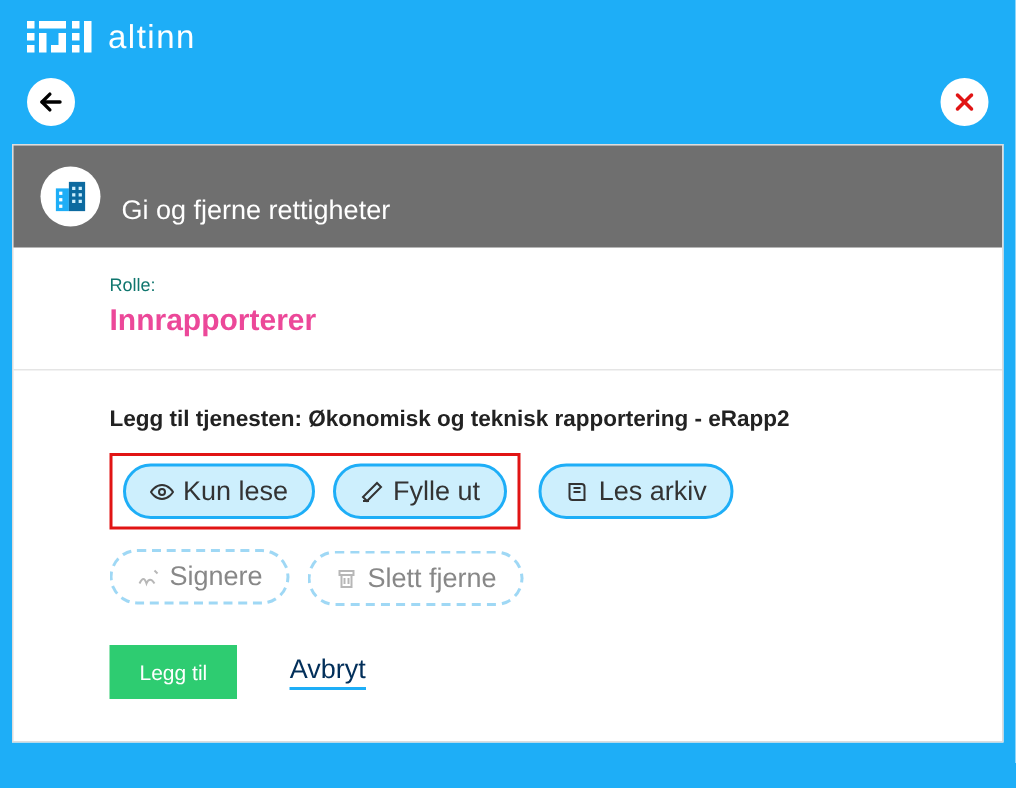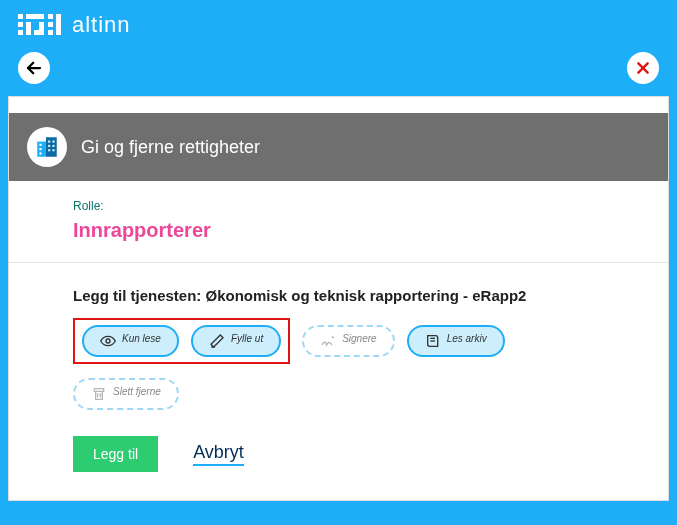--- a/index.html
+++ b/index.html
@@ -53,24 +53,23 @@
     }
     .panel {
       margin: 0 8px 8px 8px;
       background: white;
       border: 1px solid #ddd;
     }
     .panel-header {
       background: #6f6f6f;
       color: white;
       display: flex;
-      align-items: center;
+      align-items: flex-end;
       gap: 14px;
       padding: 14px 18px;
-      margin-top: 16px;
     }
     .header-icon {
       width: 40px;
       height: 40px;
       border-radius: 50%;
       background: white;
       display: flex;
       align-items: center;
       justify-content: center;
     }
@@ -111,28 +110,27 @@
       margin-bottom: 26px;
     }
     .highlight-box {
       border: 2px solid #e11414;
       padding: 5px 7px;
       display: flex;
       gap: 12px;
     }
     .pill {
       display: inline-flex;
-      align-items: flex-start;
+      align-items: center;
       gap: 6px;
       padding: 6px 16px;
       border-radius: 20px;
-      font-size: 10px;
+      font-size: 18px;
       cursor: pointer;
       white-space: nowrap;
-      font-style: italic;
     }
     .pill-solid {
       background: #cdeffd;
       border: 2px solid #1eaef7;
       color: #333;
     }
     .pill-dashed {
       background: white;
       border: 2px dashed #9fd8f5;
       color: #888;
@@ -247,39 +245,39 @@
           <span>
             <svg width="16" height="16" viewBox="0 0 24 24" fill="none" stroke="#333" stroke-width="2">
               <path d="M3 17l4 4L21 7l-4-4L3 17z"></path>
               <path d="M3 21h6"></path>
             </svg>
           </span>
           <span>Fylle ut</span>
         </div>
       </div>
 
-      <div class="pill pill-dashed">
-        <span>
-          <svg width="16" height="16" viewBox="0 0 24 24" fill="none" stroke="#888" stroke-width="2">
-            <path d="M3 18c3-6 5-6 7 0 2-5 5-5 8 0"></path>
-            <path d="M18 5l3 3"></path>
-          </svg>
-        </span>
-        <span>Signere</span>
-      </div>
-
       <div class="pill pill-solid">
         <span>
           <svg width="16" height="16" viewBox="0 0 24 24" fill="none" stroke="#333" stroke-width="2">
             <path d="M4 4h12a3 3 0 0 1 3 3v13H7a3 3 0 0 1-3-3V4z"></path>
             <line x1="8" y1="8" x2="15" y2="8"></line>
             <line x1="8" y1="12" x2="15" y2="12"></line>
           </svg>
         </span>
         <span>Les arkiv</span>
+      </div>
+
+      <div class="pill pill-dashed">
+        <span>
+          <svg width="16" height="16" viewBox="0 0 24 24" fill="none" stroke="#888" stroke-width="2">
+            <path d="M3 18c3-6 5-6 7 0 2-5 5-5 8 0"></path>
+            <path d="M18 5l3 3"></path>
+          </svg>
+        </span>
+        <span>Signere</span>
       </div>
 
       <div class="pill pill-dashed" style="margin-top:2px;">
         <span>
           <svg width="16" height="16" viewBox="0 0 24 24" fill="none" stroke="#888" stroke-width="2">
             <path d="M5 4h14v4H5z"></path>
             <path d="M7 8v12h10V8"></path>
             <line x1="10" y1="11" x2="10" y2="17"></line>
             <line x1="14" y1="11" x2="14" y2="17"></line>
           </svg>

